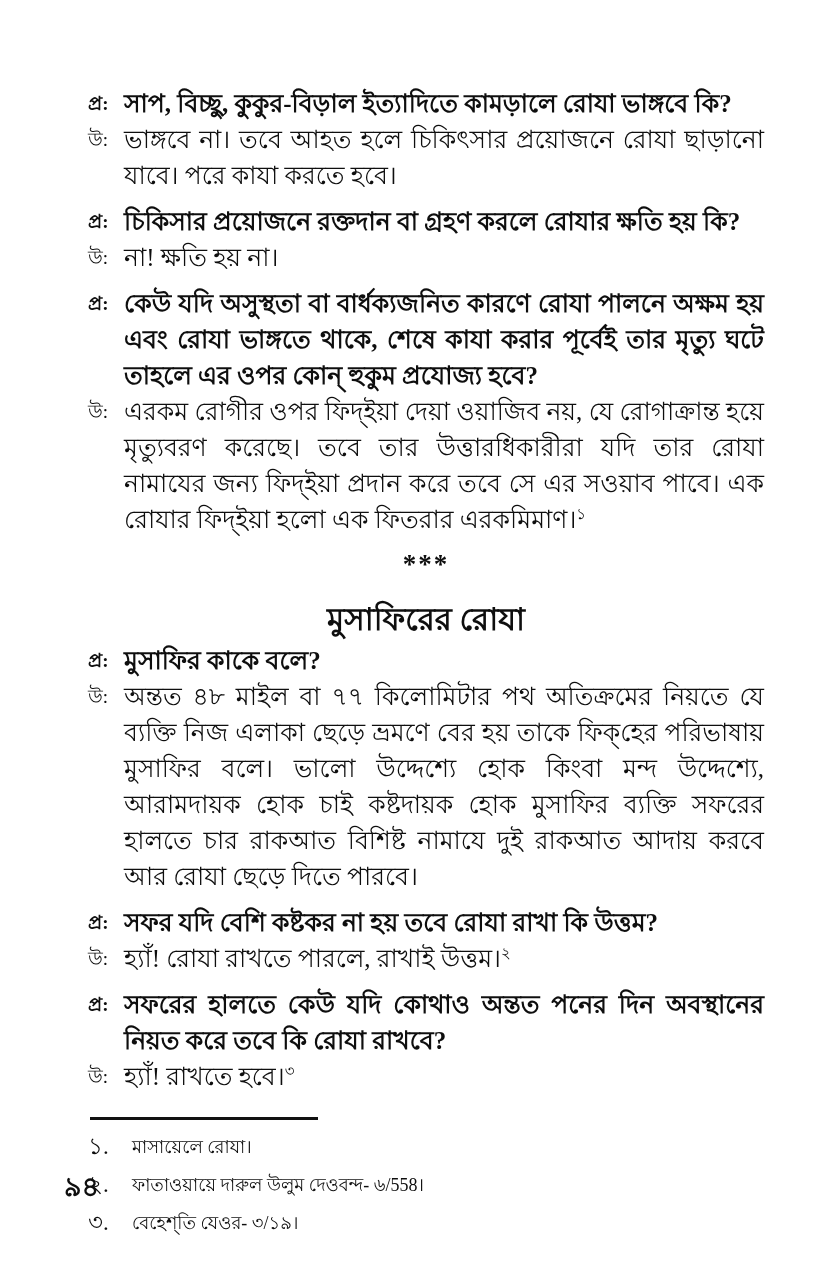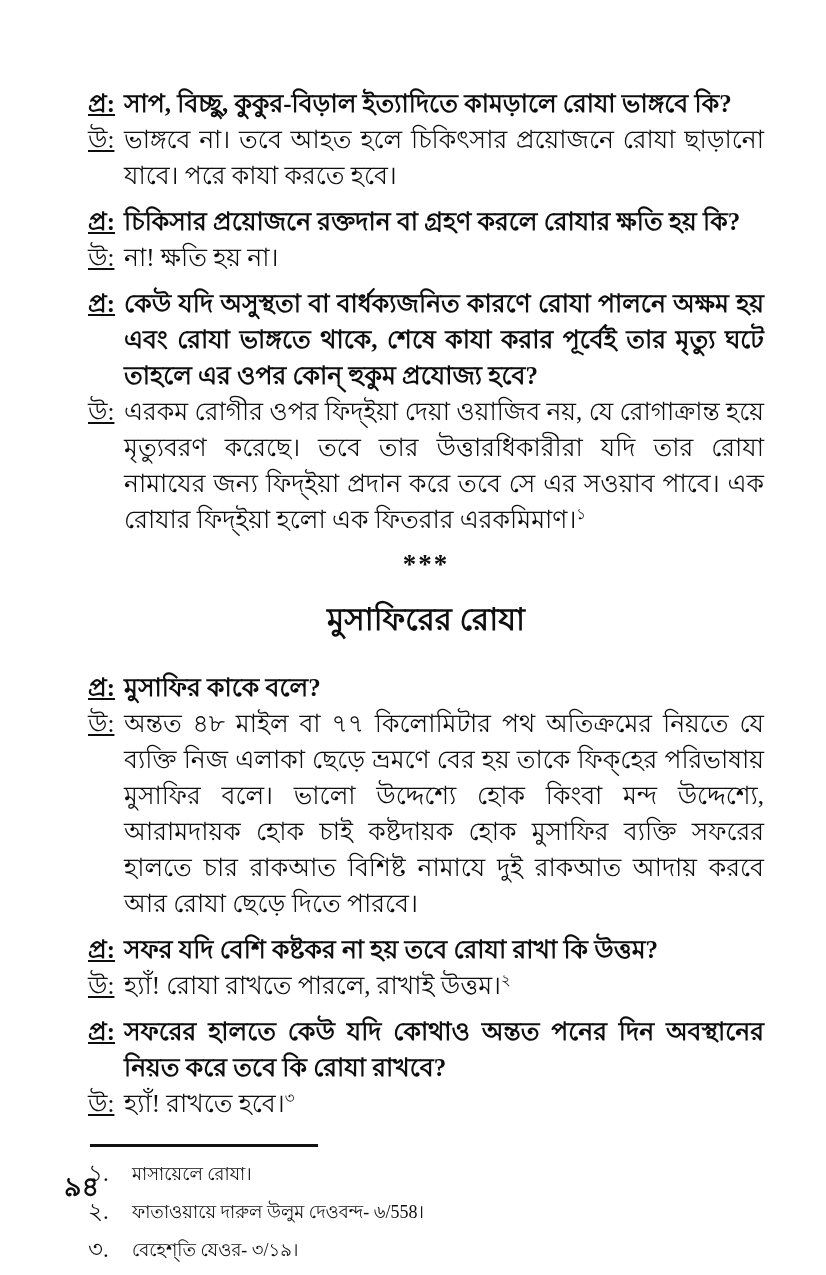--- a/index.html
+++ b/index.html
@@ -12,24 +12,23 @@
   }
   .page {
     position: relative;
     width: 826px; height: 1275px;
     padding: 86px 62px 0 88px;
   }
   .qa-row { display: flex; }
   .qa-row.pair-gap { margin-top: 10px; }
   .qa-label {
     flex: 0 0 36px;
-    font-size: 25px;
+    font-size: 19px;
     line-height: 36px;
     white-space: nowrap;
-    text-decoration: underline;
   }
   .qa-text {
     flex: 1;
     font-size: 25px;
     line-height: 36px;
     text-align: justify;
   }
   .bold { font-weight: bold; }
   sup.fn-ref {
     font-size: 15px;
@@ -39,21 +38,21 @@
   .stars {
     margin-top: 8px;
     text-align: center;
     font-size: 27px;
     font-weight: bold;
     line-height: 36px;
     letter-spacing: 2px;
   }
   .section-title {
     margin-top: 16px;
-    margin-bottom: 28px;
+    margin-bottom: 1px;
     text-align: center;
     font-size: 31px;
     font-weight: bold;
     line-height: 44px;
   }
   .footnotes { margin-top: 22px; }
   .fn-rule {
     width: 228px;
     height: 0;
     border-top: 3px solid #111;

